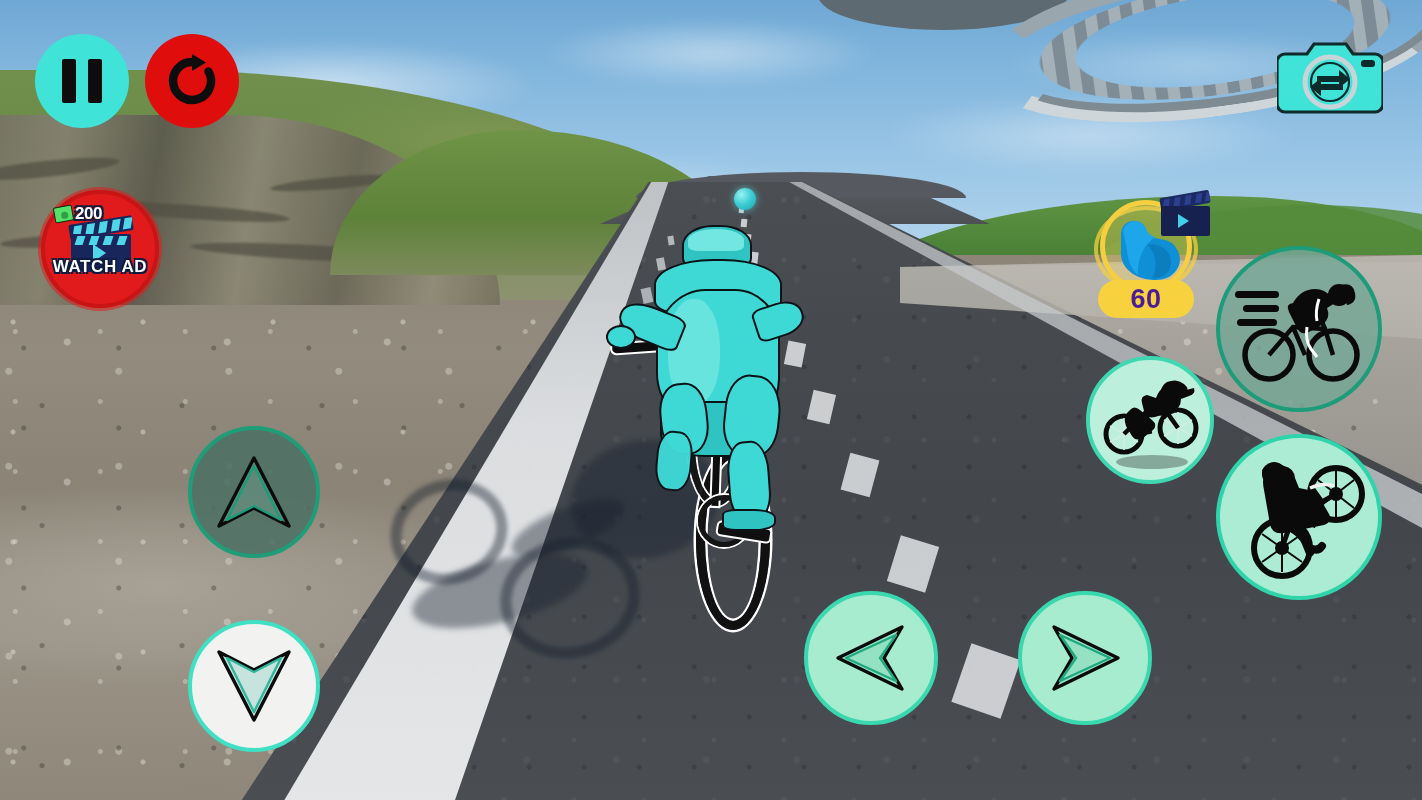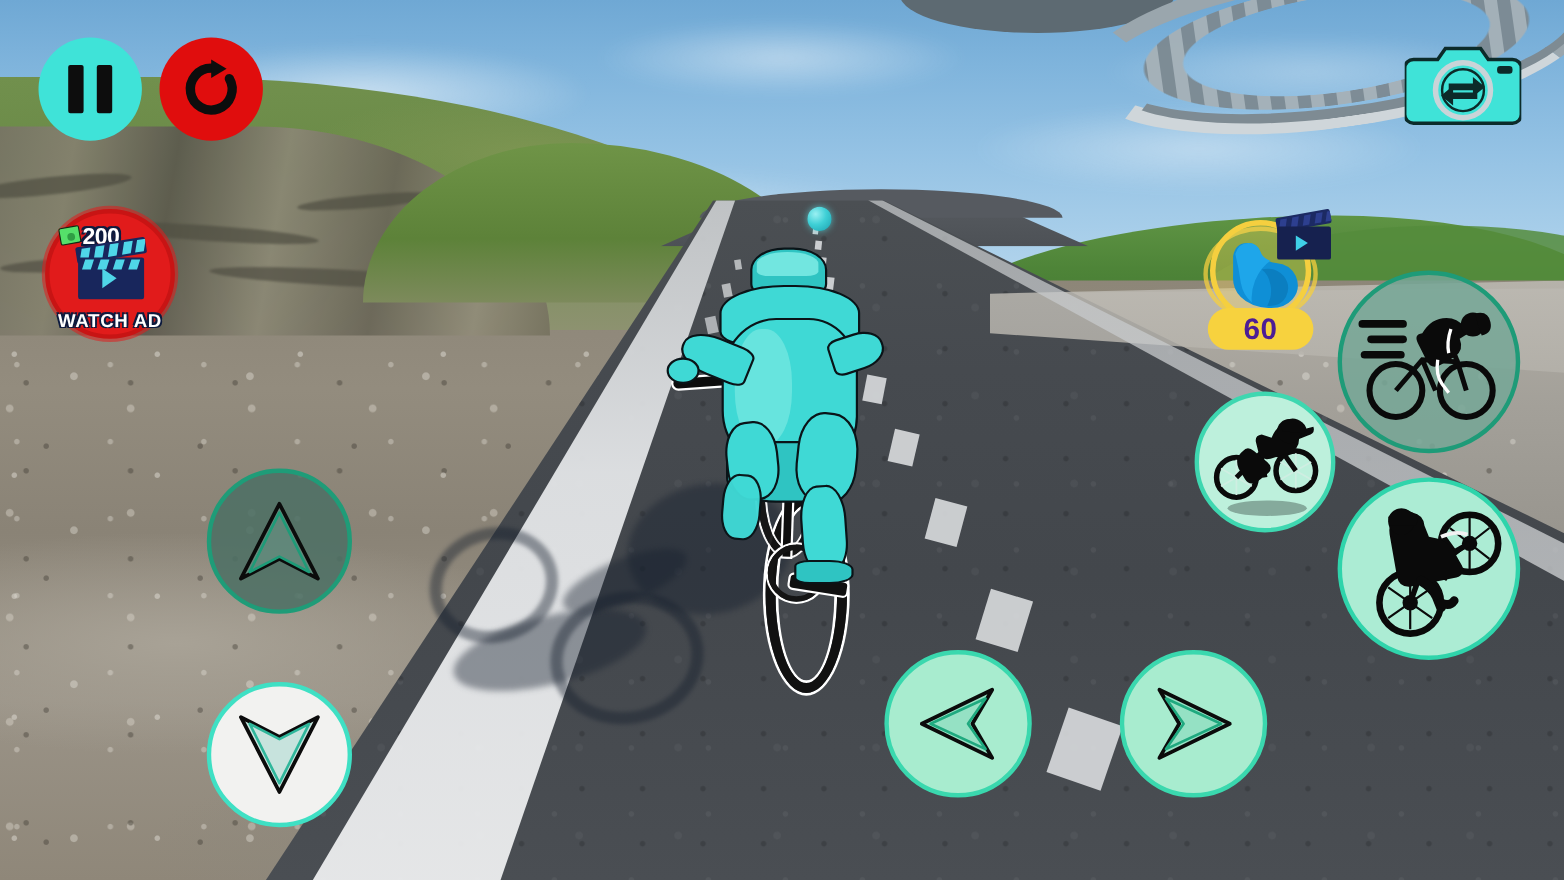--- a/index.html
+++ b/index.html
@@ -256,38 +256,38 @@
   .ad-top { position:absolute; left:9px; top:12px; display:flex; align-items:flex-start; gap:2px; }
   .money-note {
     width:19px; height:16px; background:#55e06a; border:1.6px solid #0f2a14; border-radius:2px;
     position:relative; transform:rotate(-10deg);
   }
   .money-note:after {
     content:""; position:absolute; left:6px; top:4.5px; width:7px; height:7px;
     border-radius:50%; background:#2f9e44;
   }
   .ad-amount {
-    font-weight:bold; font-size:21px; color:#fff; line-height:1;
+    font-weight:bold; font-size:17px; color:#fff; line-height:1;
     text-shadow:-2px -2px 0 #0d1b3e,2px -2px 0 #0d1b3e,-2px 2px 0 #0d1b3e,2px 2px 0 #0d1b3e;
     letter-spacing:-.5px; margin-top:-1px;
   }
   .clapper { position:absolute; left:24px; top:26px; width:62px; height:52px; }
   .clap-top {
     position:absolute; left:0; top:0; width:64px; height:15px; background:#18265c;
     transform:rotate(-9deg); border-radius:2px; overflow:hidden;
   }
   .clap-top i { position:absolute; top:2px; width:8px; height:11px; background:#4fd6e8; transform:skewX(-18deg); }
   .clap-body { position:absolute; left:2px; top:14px; width:60px; height:38px; background:#18265c; border-radius:2px; overflow:hidden; }
   .clap-body i { position:absolute; top:2px; width:8px; height:9px; background:#4fd6e8; transform:skewX(-18deg); }
   .clap-play {
     position:absolute; left:24px; top:24px;
     border-left:13px solid #4fd6e8; border-top:9px solid transparent; border-bottom:9px solid transparent;
   }
   .ad-label {
-    position:absolute; bottom:2px; left:0; right:0; text-align:center;
+    position:absolute; bottom:27px; left:0; right:0; text-align:center;
     font-weight:bold; font-size:17px; color:#fff; letter-spacing:.6px;
     text-shadow:-1.6px -1.6px 0 #0d1b3e,1.6px -1.6px 0 #0d1b3e,-1.6px 1.6px 0 #0d1b3e,1.6px 1.6px 0 #0d1b3e;
   }
 
   
   #camera-switch-button { left:1277px; top:36px; width:106px; height:78px; border-radius:0; }
 
   
   #stamina-meter { position:absolute; left:1094px; top:200px; width:104px; height:118px; }
   .stam-ring {

